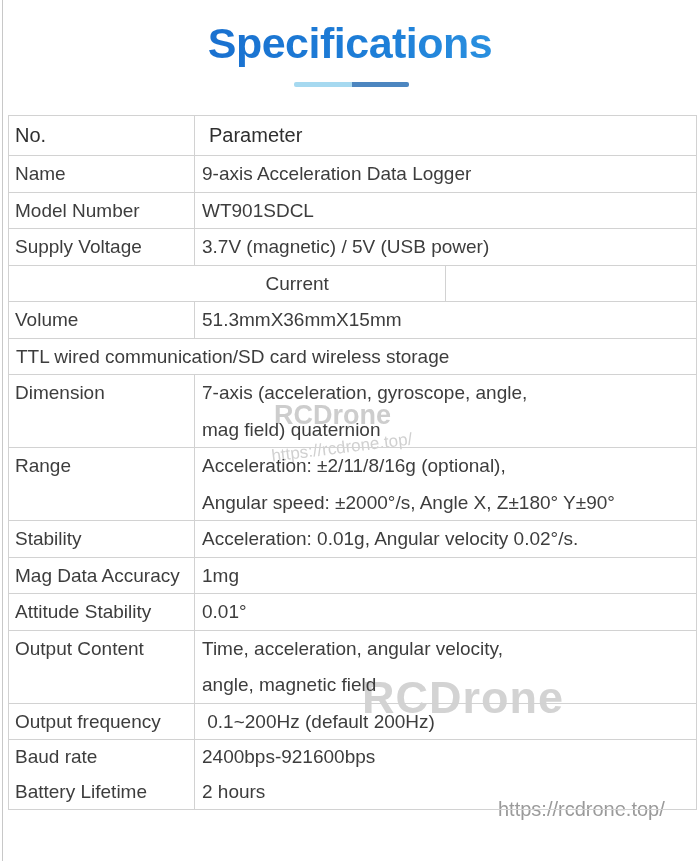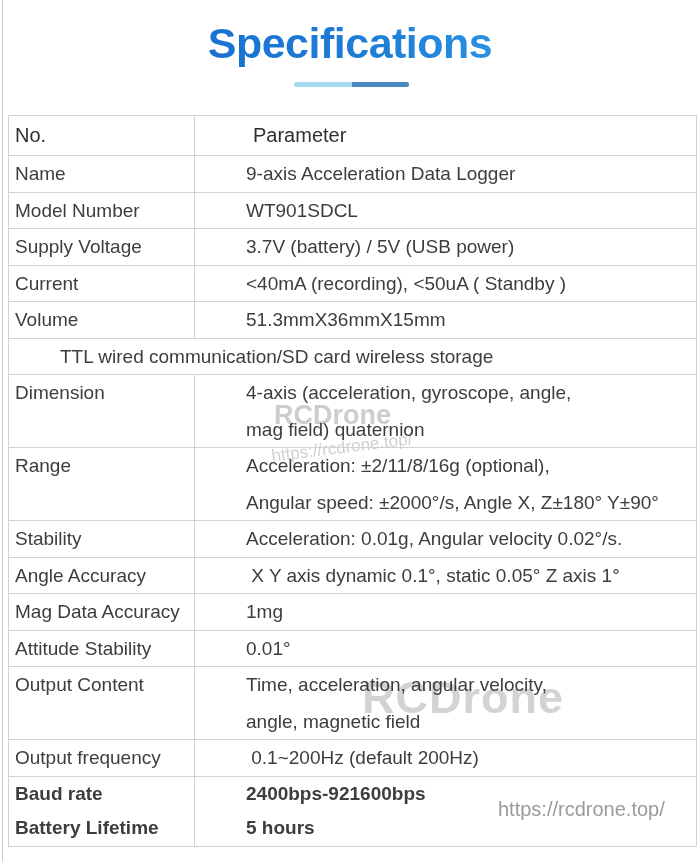--- a/index.html
+++ b/index.html
@@ -52,29 +52,29 @@
 
   .row { display:flex; border-bottom:1px solid #d2d2d2; }
   .row:last-child { border-bottom:none; }
   .row.header { height:40px; }
   .row.single { height:36.5px;justify-content:center; }
   .row.tall   { height:73px;justify-content:space-between; }
   .row.combo  { height:69px; }
 
   .cell { overflow:hidden; }
   .cell.label { width:186px; border-right:1px solid #d2d2d2; padding-left:6px; }
-  .cell.value { flex:1; padding-left:7px;margin-left:44px; }
+  .cell.value { flex:1; padding-left:7px; }
   .row.header .cell.value { padding-left:14px; }
 
   .line {
     font-size:19px; color:#3d3d3d; line-height:36.5px;
     white-space:pre; overflow:hidden;
   }
   .row.header .line { font-size:20px; line-height:39px; color:#2f2f2f; }
-  .row.combo  .line { line-height:34.5px;font-weight:bold; }
+  .row.combo  .line { line-height:34.5px; }
 </style>
 </head>
 <body>
 
 <div class="page">
 
   <div class="page-edge"></div>
 
   <h1 class="title">Specifications</h1>
 
@@ -112,50 +112,47 @@
           </div>
           <div class="cell value">
             <div class="line">WT901SDCL</div>
           </div>
         </div>
         <div class="row single">
           <div class="cell label">
             <div class="line">Supply Voltage</div>
           </div>
           <div class="cell value">
-            <div class="line">3.7V (battery) / 5V (USB power)</div>
+            <div class="line">3.7V (magnetic) / 5V (USB power)</div>
           </div>
         </div>
         <div class="row single">
           <div class="cell label">
             <div class="line">Current</div>
           </div>
-          <div class="cell value">
-            <div class="line">&lt;40mA (recording), &lt;50uA ( Standby )</div>
-          </div>
         </div>
         <div class="row single">
           <div class="cell label">
             <div class="line">Volume</div>
           </div>
           <div class="cell value">
             <div class="line">51.3mmX36mmX15mm</div>
           </div>
         </div>
         <div class="row single">
           <div class="cell value">
             <div class="line">TTL wired communication/SD card wireless storage</div>
           </div>
         </div>
         <div class="row tall">
           <div class="cell label">
             <div class="line">Dimension</div>
           </div>
           <div class="cell value">
-            <div class="line">4-axis (acceleration, gyroscope, angle,</div>
+            <div class="line">7-axis (acceleration, gyroscope, angle,</div>
             <div class="line">mag field) quaternion</div>
           </div>
         </div>
         <div class="row tall">
           <div class="cell label">
             <div class="line">Range</div>
           </div>
           <div class="cell value">
             <div class="line">Acceleration: ±2/11/8/16g (optional),</div>
             <div class="line">Angular speed: ±2000°/s, Angle X, Z±180° Y±90°</div>
@@ -164,28 +161,20 @@
         <div class="row single">
           <div class="cell label">
             <div class="line">Stability</div>
           </div>
           <div class="cell value">
             <div class="line">Acceleration: 0.01g, Angular velocity 0.02°/s.</div>
           </div>
         </div>
         <div class="row single">
           <div class="cell label">
-            <div class="line">Angle Accuracy</div>
-          </div>
-          <div class="cell value">
-            <div class="line"> X Y axis dynamic 0.1°, static 0.05° Z axis 1°</div>
-          </div>
-        </div>
-        <div class="row single">
-          <div class="cell label">
             <div class="line">Mag Data Accuracy</div>
           </div>
           <div class="cell value">
             <div class="line">1mg</div>
           </div>
         </div>
         <div class="row single">
           <div class="cell label">
             <div class="line">Attitude Stability</div>
           </div>
@@ -210,19 +199,19 @@
             <div class="line"> 0.1~200Hz (default 200Hz)</div>
           </div>
         </div>
         <div class="row combo">
           <div class="cell label">
             <div class="line">Baud rate</div>
             <div class="line">Battery Lifetime</div>
           </div>
           <div class="cell value">
             <div class="line">2400bps-921600bps</div>
-            <div class="line">5 hours</div>
+            <div class="line">2 hours</div>
           </div>
         </div>
       </div>
   </div>
 
 </div>
 
 </body></html>

